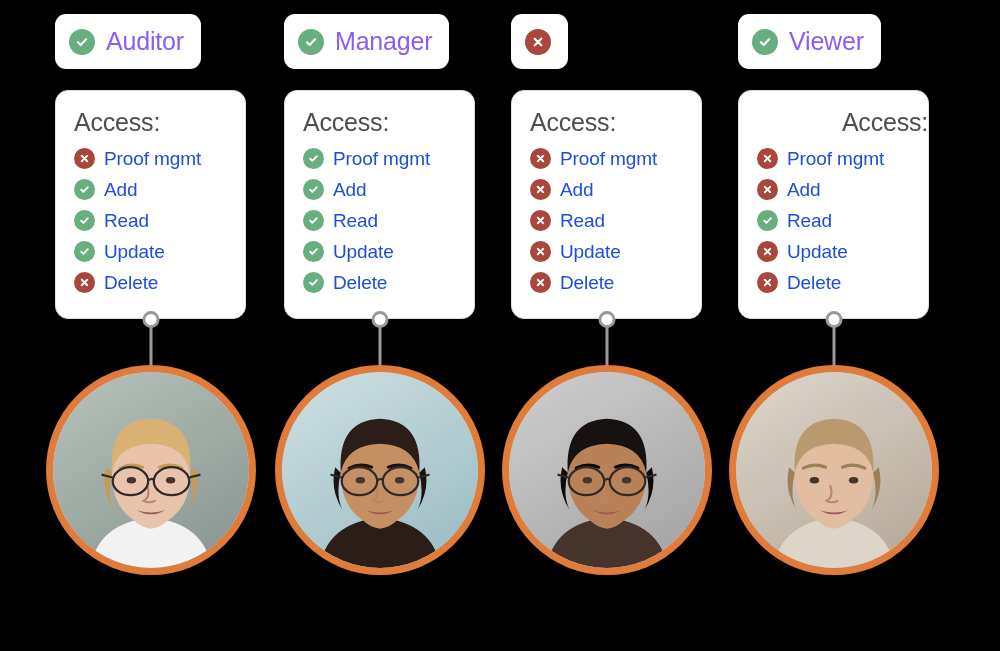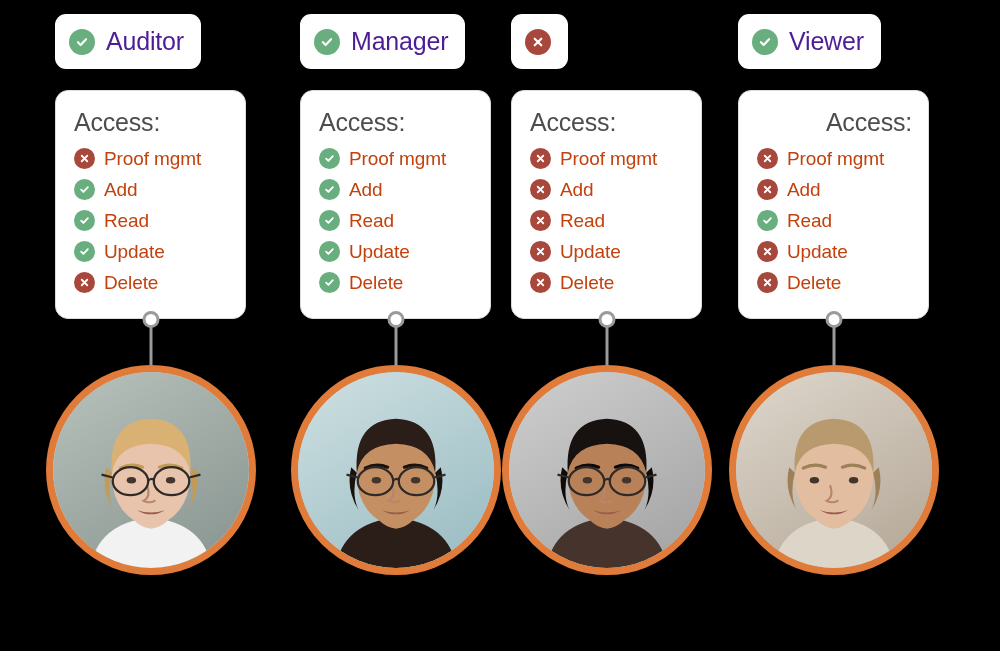--- a/index.html
+++ b/index.html
@@ -24,42 +24,42 @@
   }
 
   
   .column {
     position: absolute;
     top: 0;
     width: 196px;
     height: 651px;
   }
   .col-0 { left: 55px; }
-  .col-1 { left: 300px; text-decoration: underline; }
+  .col-1 { left: 284px; text-decoration: underline; }
   .col-2 { left: 511px; }
   .col-3 { left: 738px; text-align: right; }
 
   
   .role-pill {
     position: absolute;
     top: 14px;
     left: 0;
     min-height: 55px;
     background: #ffffff;
     border-radius: 11px;
     display: inline-flex;
     align-items: center;
     gap: 11px;
     padding: 0 17px 0 14px;
     box-shadow: 0 2px 5px rgba(0,0,0,0.28);
     white-space: nowrap;
   }
   .role-pill-label {
     font-size: 25px;
-    color: #4c1d95;
+    color: #8b5cf6;
     letter-spacing: -0.2px;
     line-height: 55px;
   }
 
   
   .status-icon {
     width: 26px;
     height: 26px;
     border-radius: 50%;
     flex: 0 0 26px;
@@ -81,39 +81,39 @@
   .access-card {
     position: absolute;
     top: 90px;
     left: 0;
     width: 191px;
     height: 229px;
     background: #ffffff;
     border: 1px solid #dcdcdc;
     border-radius: 13px;
     box-shadow: 0 3px 6px rgba(0,0,0,0.30);
-    padding: 16px 16px 0 18px;
+    padding: 16px 0 0 18px;
   }
   .access-title {
     font-size: 25px;
     color: #4d4d4d;
     line-height: 30px;
     margin-bottom: 6px;
     letter-spacing: -0.2px;
   }
   .perm-list { list-style: none; }
   .perm-row {
     display: flex;
     align-items: center;
     gap: 9px;
     height: 31px;
   }
   .perm-label {
     font-size: 19px;
-    color: #c2410c;
+    color: #1d4ed8;
     line-height: 31px;
     letter-spacing: -0.1px;
   }
 
   
   .connector {
     position: absolute;
     top: 311px;
     left: 0;
     width: 191px;

